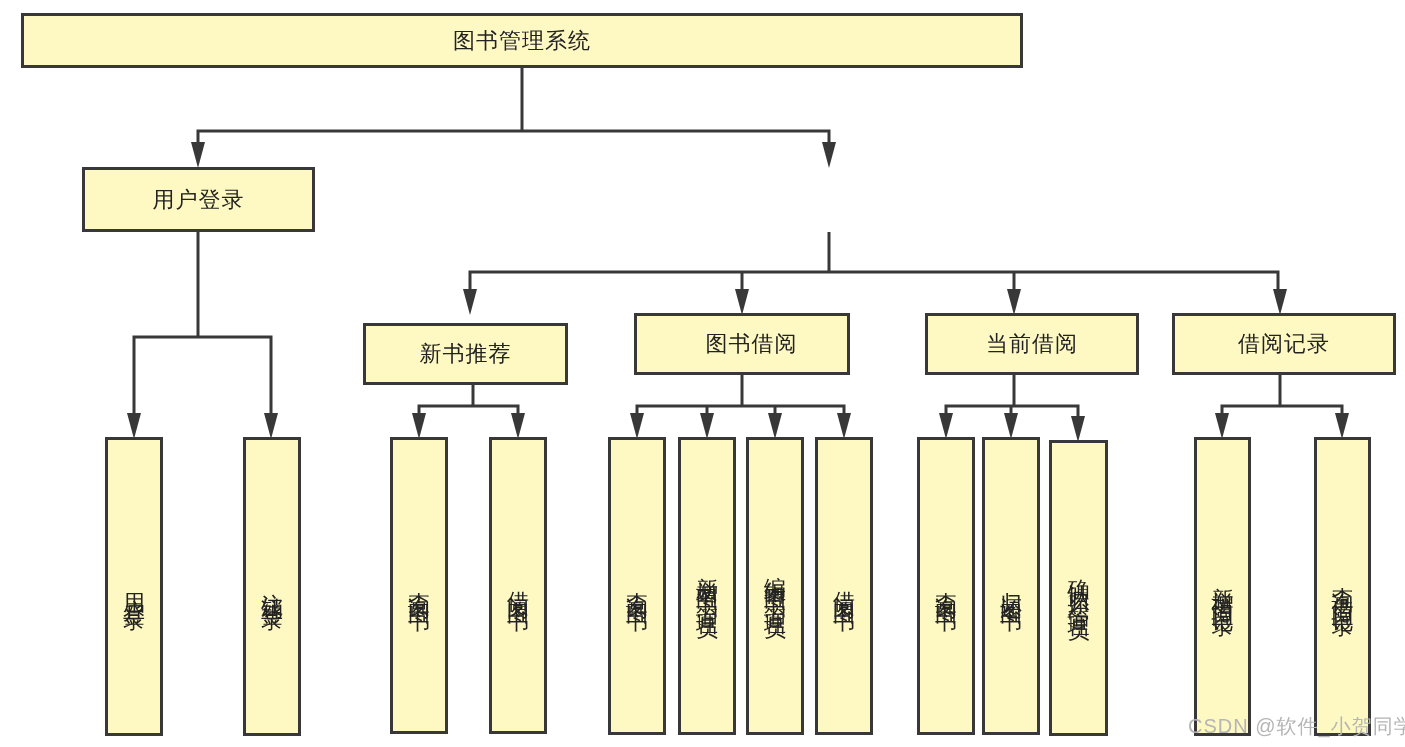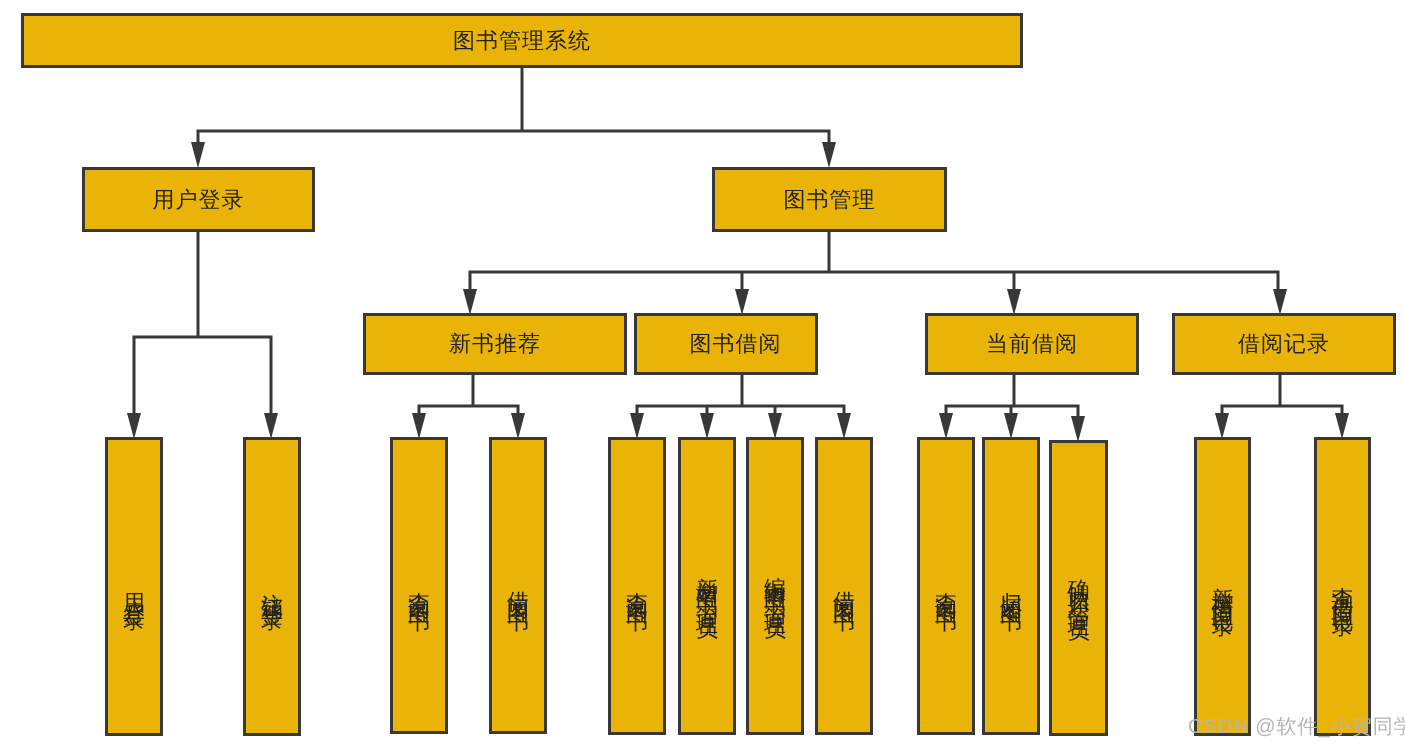--- a/index.html
+++ b/index.html
@@ -14,41 +14,41 @@
   }
   .connectors {
     position: absolute;
     left: 0; top: 0;
     width: 1405px; height: 747px;
   }
   .node {
     position: absolute;
     box-sizing: border-box;
     border: 3px solid #383838;
-    background: #eab308;
+    background: #fef9c3;
     display: flex;
     align-items: center;
     justify-content: center;
     font-size: 22px;
     letter-spacing: 1px;
     color: #222222;
     text-align: center;
   }
   .vbox {
     writing-mode: vertical-rl;
     letter-spacing: 6px;
     font-size: 22px;
     line-height: 1.1;
   }
   
   .n-root      { left: 21px;   top: 13px;  width: 1002px; height: 55px; }
   .n-login     { left: 82px;   top: 167px; width: 233px;  height: 65px; }
   .n-bookmgmt  { left: 712px;  top: 167px; width: 235px;  height: 65px; }
-  .n-newbook   { left: 363px;  top: 313px; width: 264px;  height: 62px; align-items: center; }
-  .n-borrow    { left: 634px;  top: 313px; width: 184px;  height: 62px; padding-left: 19px; }
+  .n-newbook   { left: 363px;  top: 323px; width: 205px;  height: 62px; align-items: center; }
+  .n-borrow    { left: 634px;  top: 313px; width: 216px;  height: 62px; padding-left: 19px; }
   .n-current   { left: 907px;  top: 313px; width: 214px;  height: 62px; margin-left: 18px; }
   .n-records   { left: 1172px; top: 313px; width: 224px;  height: 62px; }
   
   .n-a1 { left: 105px;  top: 437px; width: 58px; height: 299px; }
   .n-a2 { left: 243px;  top: 437px; width: 58px; height: 299px; }
   .n-b1 { left: 390px;  top: 437px; width: 58px; height: 297px; }
   .n-b2 { left: 489px;  top: 437px; width: 58px; height: 297px; }
   .n-c1 { left: 608px;  top: 437px; width: 58px; height: 298px; }
   .n-c2 { left: 678px;  top: 437px; width: 58px; height: 298px; }
   .n-c3 { left: 746px;  top: 437px; width: 58px; height: 298px; }
@@ -125,23 +125,20 @@
     </g>
   </svg>
 
   <div class="node n-root">
     <span>图书管理系统</span>
   </div>
 
   <div class="node n-login">
     <span>用户登录</span>
   </div>
-  <div class="node n-bookmgmt">
-    <span>图书管理</span>
-  </div>
 
   <div class="node n-newbook">
     <span>新书推荐</span>
   </div>
   <div class="node n-borrow">
     <span>图书借阅</span>
   </div>
   <div class="node n-current">
     <span>当前借阅</span>
   </div>

